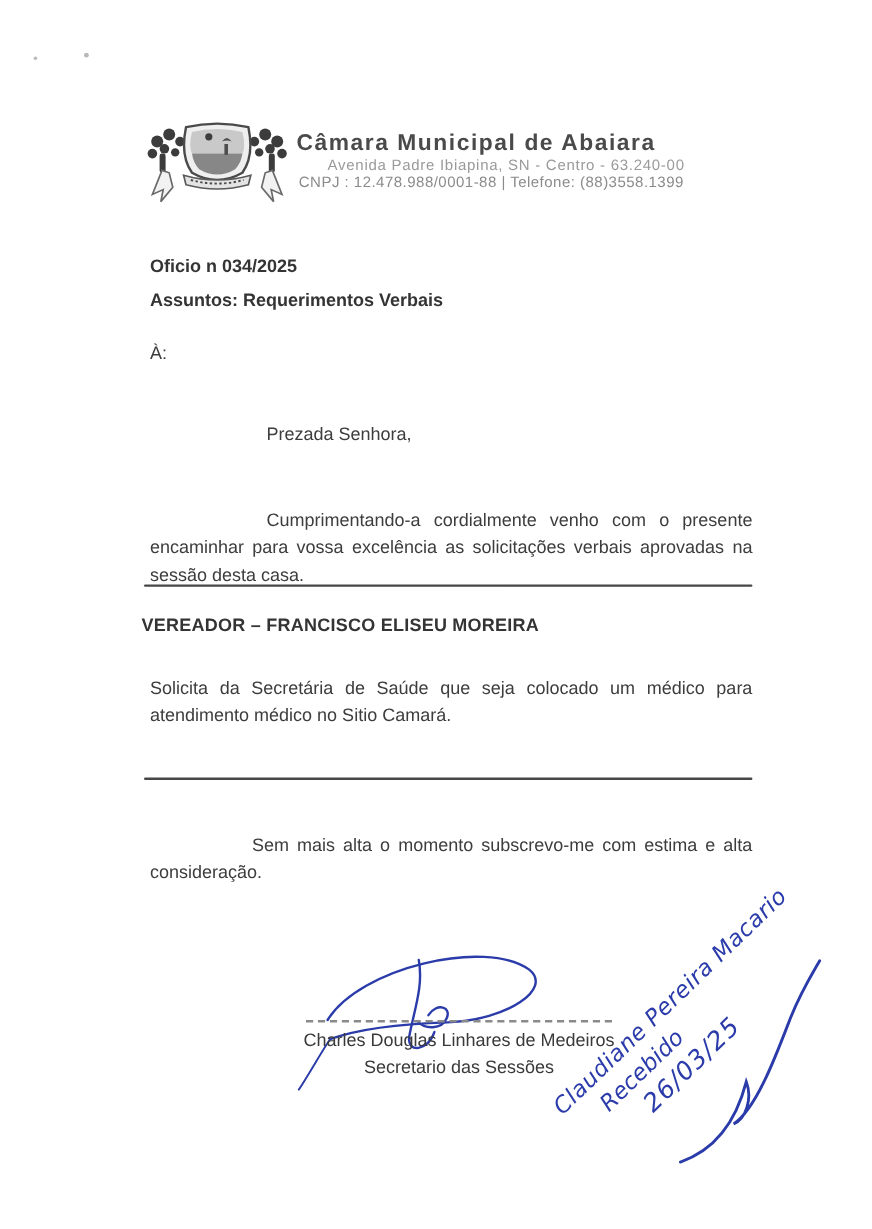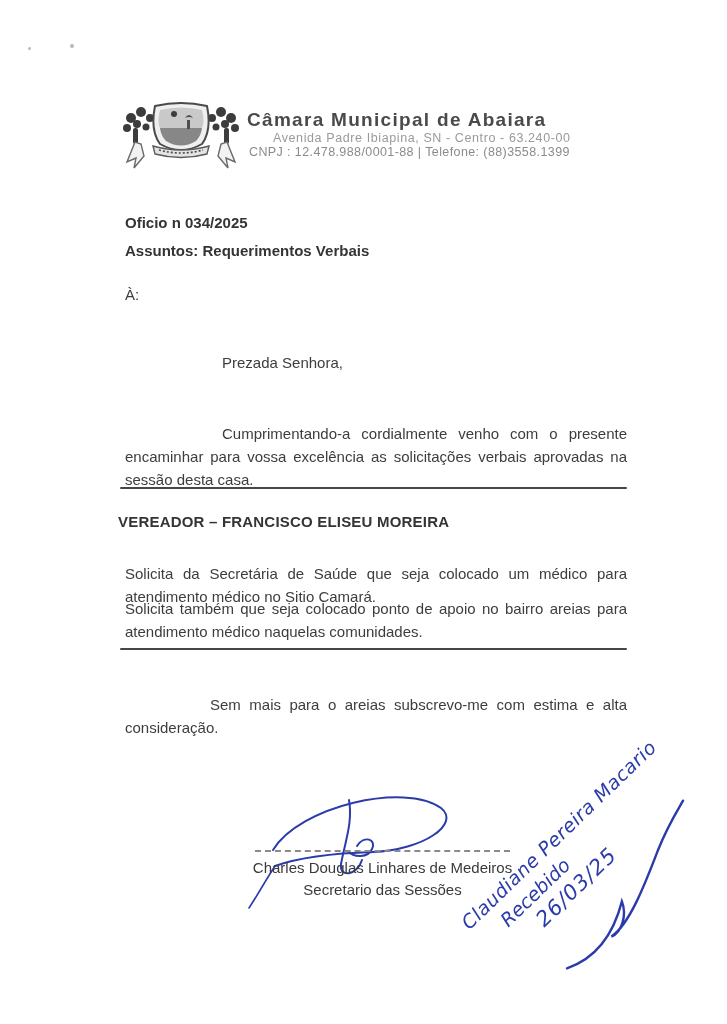--- a/index.html
+++ b/index.html
@@ -105,25 +105,24 @@
   <div class="abs line addr-prefix">À:</div>
 
   <div class="abs line salutation">Prezada Senhora,</div>
 
   <div class="abs para intro">Cumprimentando-a cordialmente venho com o presente encaminhar para vossa excelência as solicitações verbais aprovadas na sessão desta casa.</div>
 
   <div class="abs rule rule1"></div>
   <div class="abs line bold heading">VEREADOR – FRANCISCO ELISEU MOREIRA</div>
 
   <div class="abs para req1">Solicita da Secretária de Saúde que seja colocado um médico para atendimento médico no Sitio Camará.</div>
-  <div class="abs para req2">Solicita também que seja colocado ponto de apoio no bairro areias para atendimento médico naquelas comunidades.</div>
 
   <div class="abs rule rule2"></div>
 
-  <div class="abs para closing">Sem mais para o areias subscrevo-me com estima e alta consideração.</div>
+  <div class="abs para closing">Sem mais alta o momento subscrevo-me com estima e alta consideração.</div>
 
   <svg class="abs sig-svg" width="230" height="125" viewBox="0 0 230 125">
     <g fill="none" stroke="#2b3caa" stroke-width="2" stroke-linecap="round">
       <path d="M28 62 C 55 18, 160 -6, 196 20 C 216 36, 178 62, 128 64 C 95 65, 58 68, 30 78"></path>
       <path d="M104 12 C 108 34, 100 54, 96 76 C 94 90, 112 88, 117 72"></path>
       <path d="M112 58 c 7 -11, 20 -7, 15 3 c -4 9, -18 9, -24 2"></path>
       <path d="M30 78 C 22 90, 12 108, 4 120" stroke-width="1.6"></path>
     </g>
   </svg>
   <div class="abs sig-dash"></div>

